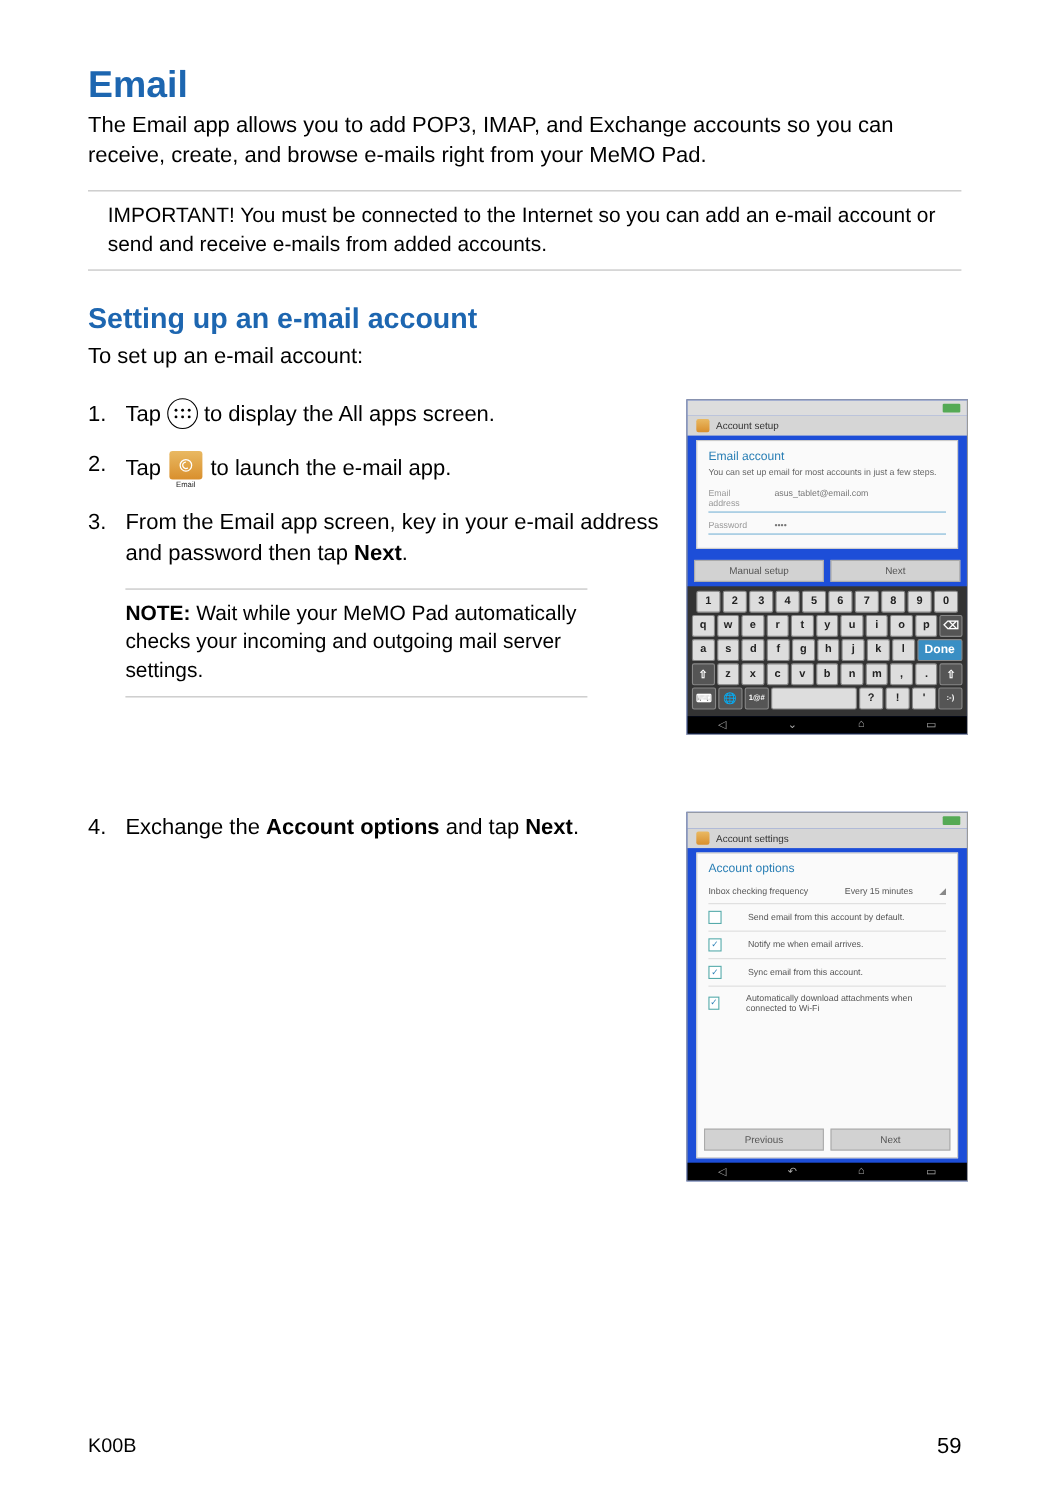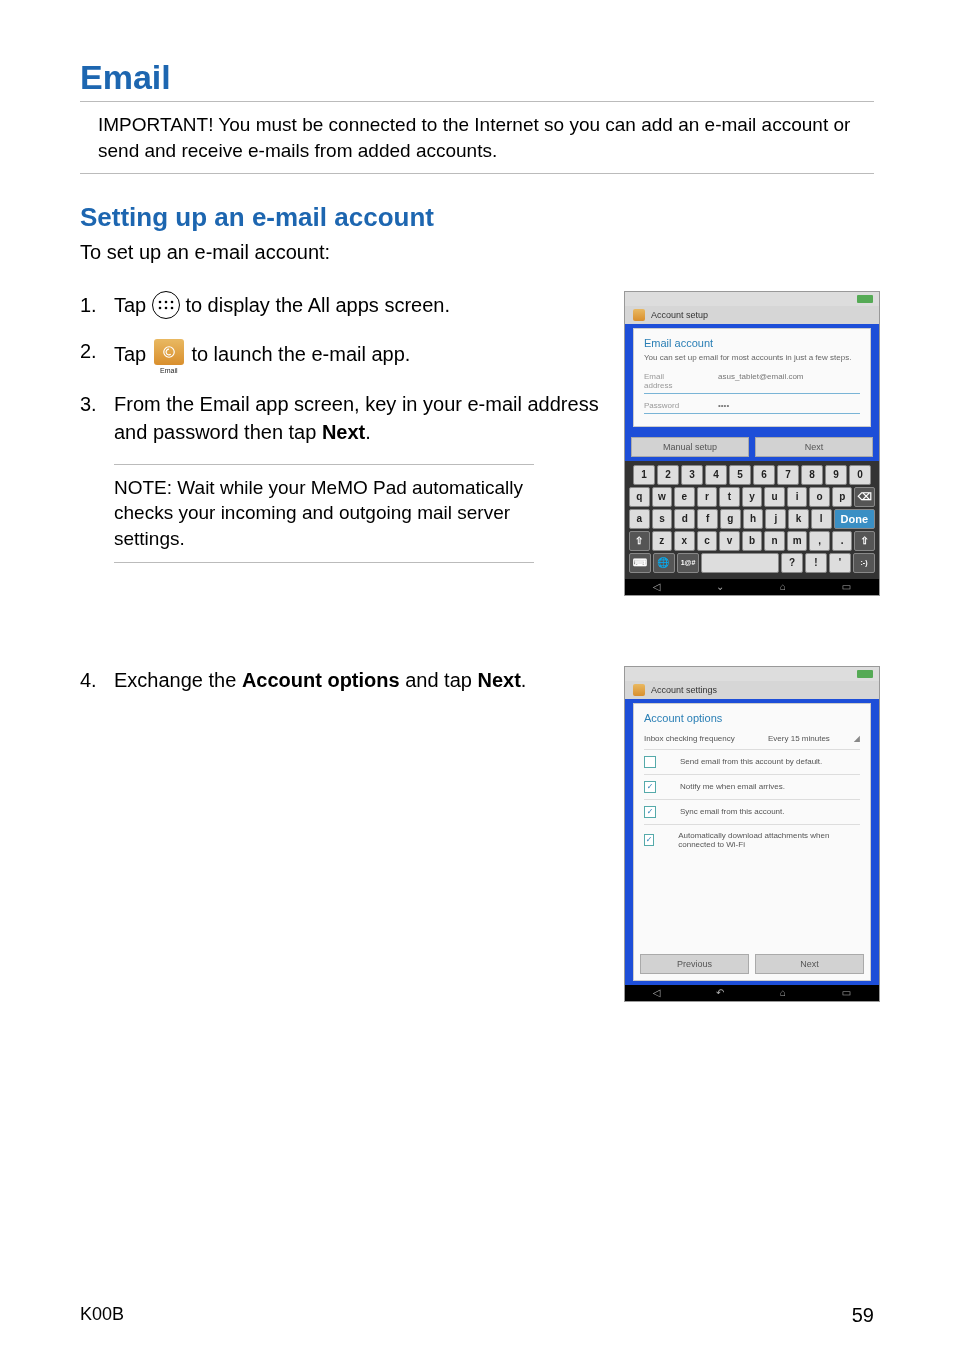--- a/index.html
+++ b/index.html
@@ -119,21 +119,21 @@
   }
   .note-callout {
     border-top: 1px solid #bbb;
     border-bottom: 1px solid #bbb;
     padding: 10px 0 10px 0;
     margin: 18px 0 0 34px;
     font-size: 19px;
     line-height: 1.35;
     max-width: 420px;
   }
-  .note-callout .label { font-weight: normal; }
+  .note-callout .label { font-weight: bold; }
 
   
   .shot {
     border: 1px solid #999;
     width: 256px;
     background: #1d4ed8;
     font-size: 9px;
     color: #333;
     box-sizing: border-box;
   }
@@ -172,21 +172,21 @@
     margin-bottom: 4px;
   }
   .shot .panel-sub {
     color: #666;
     font-size: 8px;
     line-height: 1.2;
     margin-bottom: 6px;
   }
   .shot .field {
     display: flex;
-    gap: 24px;
+    gap: 10px;
     font-size: 8px;
     color: #777;
     border-bottom: 1px solid #79b4d6;
     padding: 3px 0;
     margin-bottom: 4px;
   }
   .shot .field .lbl { width: 50px; color:#999; }
   .shot .btnrow {
     display: flex;
     gap: 6px;
@@ -266,20 +266,21 @@
   .step4-row {
     display:flex; gap:24px; margin-top: 70px;
   }
   .step4-row .left4 { flex:1; }
 </style>
 </head>
 <body>
 
 <div class="page">
   <h1 class="title">Email</h1>
+  <p class="intro">The Email app allows you to add POP3, IMAP, and Exchange accounts so you can receive, create, and browse e-mails right from your MeMO Pad.</p>
 
   <div class="callout">
     <span class="label">IMPORTANT!</span><span> You must be connected to the Internet so you can add an e-mail account or send and receive e-mails from added accounts.</span>
   </div>
 
   <h2 class="subhead">Setting up an e-mail account</h2>
   <p class="lead">To set up an e-mail account:</p>
 
   <div class="cols">
     <div class="left">

